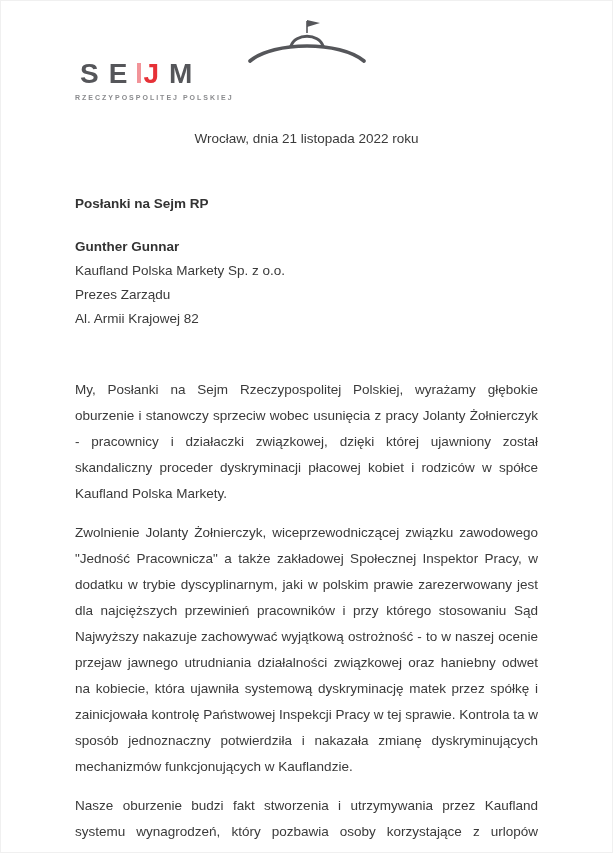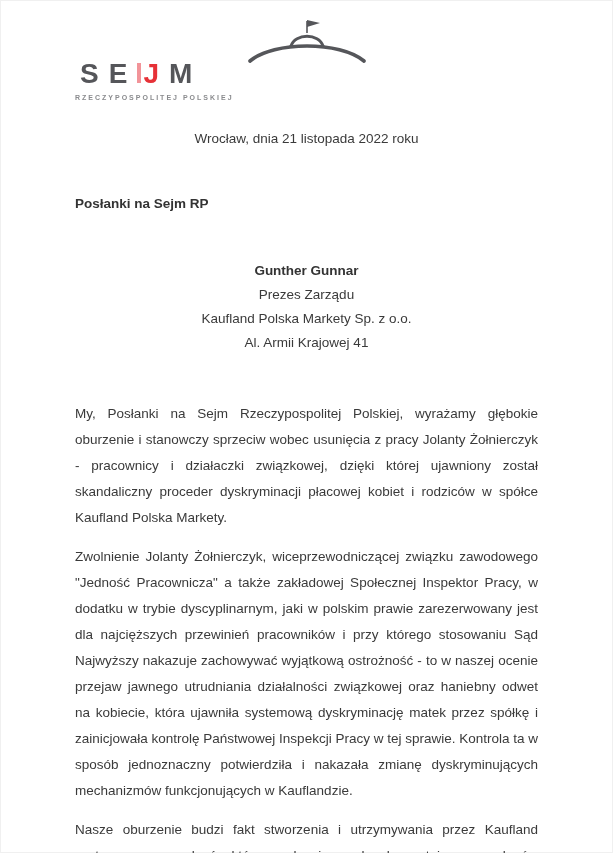--- a/index.html
+++ b/index.html
@@ -71,22 +71,22 @@
     font-size: 13.5px;
     color: #3a3a3a;
   }
   .sender-line {
     margin-top: 50px;
     font-weight: bold;
     font-size: 13.5px;
     color: #333333;
   }
   .recipient {
-    margin-top: 48px;
-    text-align: center;
+    margin-top: 24px;
+    text-align: left;
     font-size: 13.5px;
     line-height: 24px;
     color: #3a3a3a;
   }
   .recipient .recipient-name {
     font-weight: bold;
     color: #333333;
   }
 
   
@@ -128,23 +128,23 @@
 
     <div class="logo-subtitle">RZECZYPOSPOLITEJ POLSKIEJ</div>
   </div>
 
   <div class="date-line">Wrocław, dnia 21 listopada 2022 roku</div>
 
   <div class="sender-line">Posłanki na Sejm RP</div>
 
   <div class="recipient">
     <div class="recipient-name">Gunther Gunnar</div>
+    <div>Kaufland Polska Markety Sp. z o.o.</div>
     <div>Prezes Zarządu</div>
-    <div>Kaufland Polska Markety Sp. z o.o.</div>
-    <div>Al. Armii Krajowej 41</div>
+    <div>Al. Armii Krajowej 82</div>
   </div>
 
   <div class="letter-body">
     <p>My, Posłanki na Sejm Rzeczypospolitej Polskiej, wyrażamy głębokie oburzenie i stanowczy sprzeciw wobec usunięcia z pracy Jolanty Żołnierczyk - pracownicy i działaczki związkowej, dzięki której ujawniony został skandaliczny proceder dyskryminacji płacowej kobiet i rodziców w spółce Kaufland Polska Markety.</p>
     <p>Zwolnienie Jolanty Żołnierczyk, wiceprzewodniczącej związku zawodowego "Jedność Pracownicza" a także zakładowej Społecznej Inspektor Pracy, w dodatku w trybie dyscyplinarnym, jaki w polskim prawie zarezerwowany jest dla najcięższych przewinień pracowników i przy którego stosowaniu Sąd Najwyższy nakazuje zachowywać wyjątkową ostrożność - to w naszej ocenie przejaw jawnego utrudniania działalności związkowej oraz haniebny odwet na kobiecie, która ujawniła systemową dyskryminację matek przez spółkę i zainicjowała kontrolę Państwowej Inspekcji Pracy w tej sprawie. Kontrola ta w sposób jednoznaczny potwierdziła i nakazała zmianę dyskryminujących mechanizmów funkcjonujących w Kauflandzie.</p>
     <p class="continues">Nasze oburzenie budzi fakt stworzenia i utrzymywania przez Kaufland systemu wynagrodzeń, który pozbawia osoby korzystające z urlopów macierzyńskich, rodzicielskich lub wychowawczych dostępu do takiej samej płacy po powrocie z</p>
   </div>
 
 </div>
 

